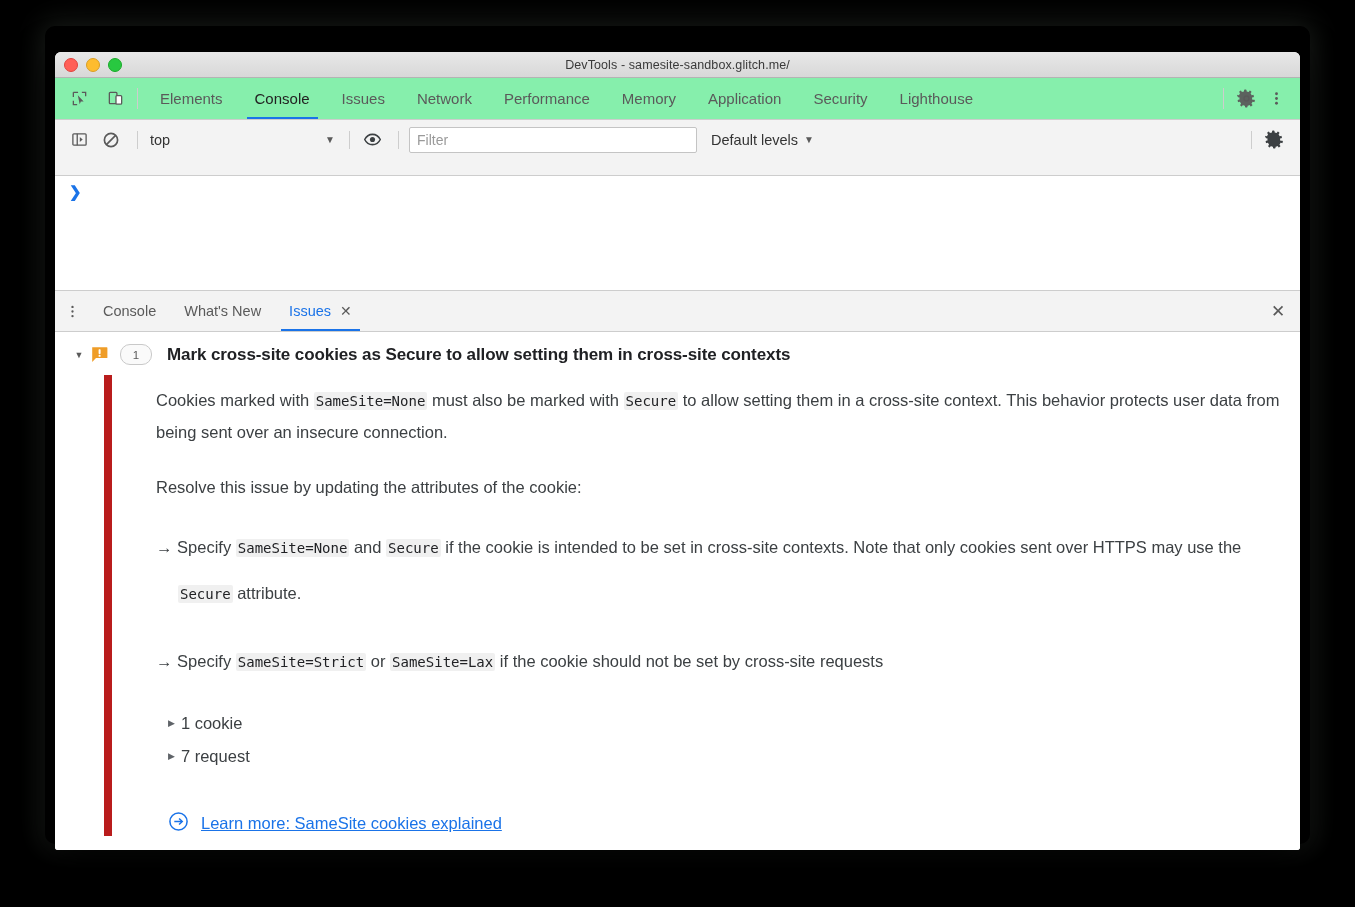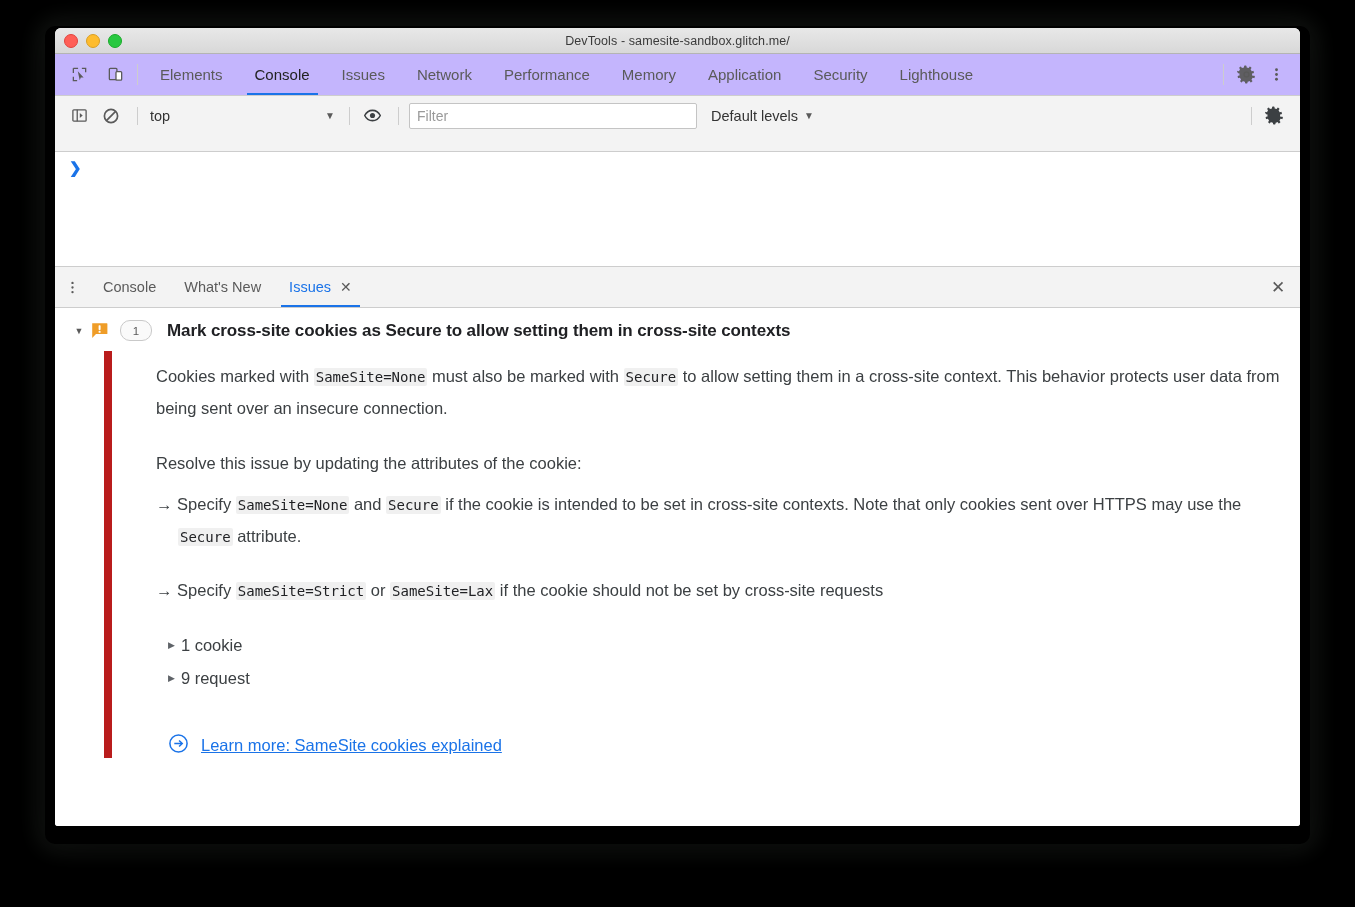--- a/index.html
+++ b/index.html
@@ -16,21 +16,21 @@
     position: relative;
     width: 1355px;
     height: 907px;
     background: #000000;
   }
 
   
   .window {
     position: absolute;
     left: 55px;
-    top: 28px;
+    top: 52px;
     width: 1245px;
     height: 798px;
     background: #ffffff;
     border-radius: 6px 6px 3px 3px;
     overflow: hidden;
     box-shadow: 0 10px 40px rgba(0,0,0,0.9);
   }
 
   .titlebar {
     position: relative;
@@ -59,21 +59,21 @@
   .dot.green  { background: #28c840; border: 0.5px solid #1aab29; }
   .title-text {
     font-size: 12.5px;
     color: #3a3a3a;
     letter-spacing: 0.1px;
   }
 
   
   .tabbar {
     height: 41px;
-    background: #c4b5fd;
+    background: #86efac;
     border-bottom: 1px solid #cdcdcd;
     display: flex;
     align-items: stretch;
     position: relative;
   }
   .tb-icons {
     display: flex;
     align-items: center;
     padding: 0 6px 0 10px;
     gap: 8px;
@@ -282,32 +282,32 @@
     border-left: 8px solid #b91c1c;
     padding: 10px 0 0 44px;
   }
   .para {
     font-size: 16.5px;
     line-height: 31px;
     color: #3c4043;
     max-width: 1152px;
     margin: 0 0 24px 0;
   }
-  .para.tight { margin-bottom: 10px; }
+  .para.tight { margin-bottom: 22px; }
   code {
     font-family: "DejaVu Sans Mono", "Liberation Mono", monospace;
     font-size: 14px;
     background: #f0f0f0;
     padding: 1px 2px;
     border-radius: 2px;
     color: #202124;
   }
   .arrow-item {
     font-size: 16.5px;
-    line-height: 31px;
+    line-height: 45px;
     color: #3c4043;
     max-width: 1160px;
     margin: 0 0 22px 0;
     text-indent: -22px;
     padding-left: 22px;
   }
   .arrow-glyph { color: #3c4043; }
 
   .affected-label {
     font-size: 12.5px;
@@ -532,21 +532,21 @@
 
         <p class="arrow-item"><span class="arrow-glyph">→</span> Specify <code>SameSite=Strict</code> or <code>SameSite=Lax</code> if the cookie should not be set by cross-site requests</p>
 
 
         <div class="resource-row">
           <span class="res-twisty">▶</span>
           <span>1 cookie</span>
         </div>
         <div class="resource-row">
           <span class="res-twisty">▶</span>
-          <span>9 request</span>
+          <span>7 request</span>
         </div>
 
         <div class="learn-more">
           <span>
             <svg width="21" height="21" viewBox="0 0 22 22">
               <circle cx="11" cy="11" r="9" fill="none" stroke="#1a73e8" stroke-width="1.6"></circle>
               <line x1="6.6" y1="11" x2="14.6" y2="11" stroke="#1a73e8" stroke-width="1.6"></line>
               <polyline points="11.6,7.9 14.9,11 11.6,14.1" fill="none" stroke="#1a73e8" stroke-width="1.6"></polyline>
             </svg>
           </span>

